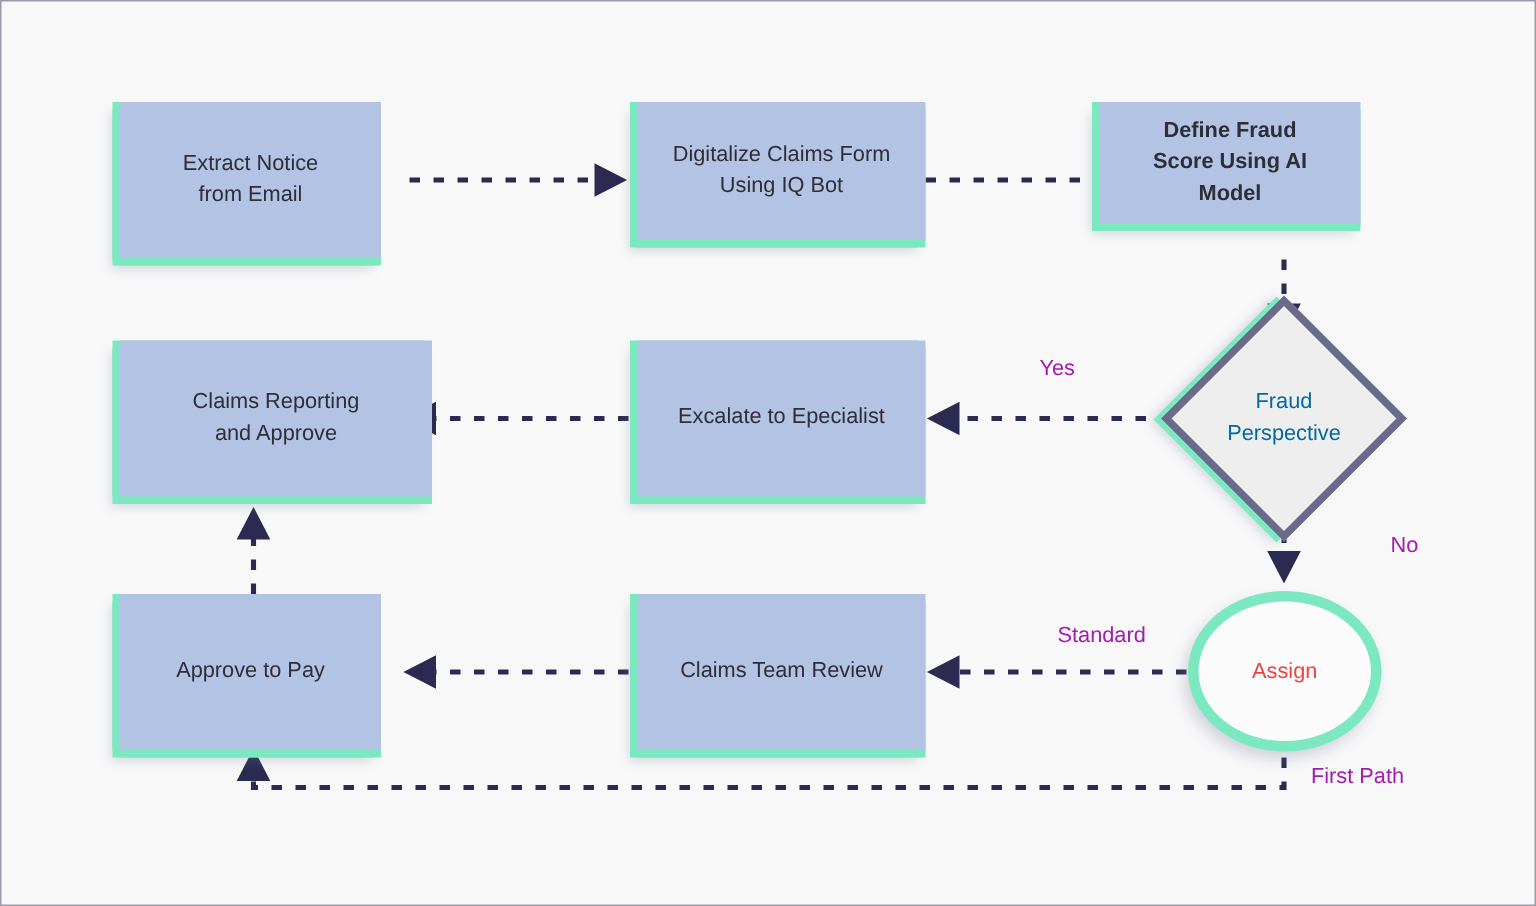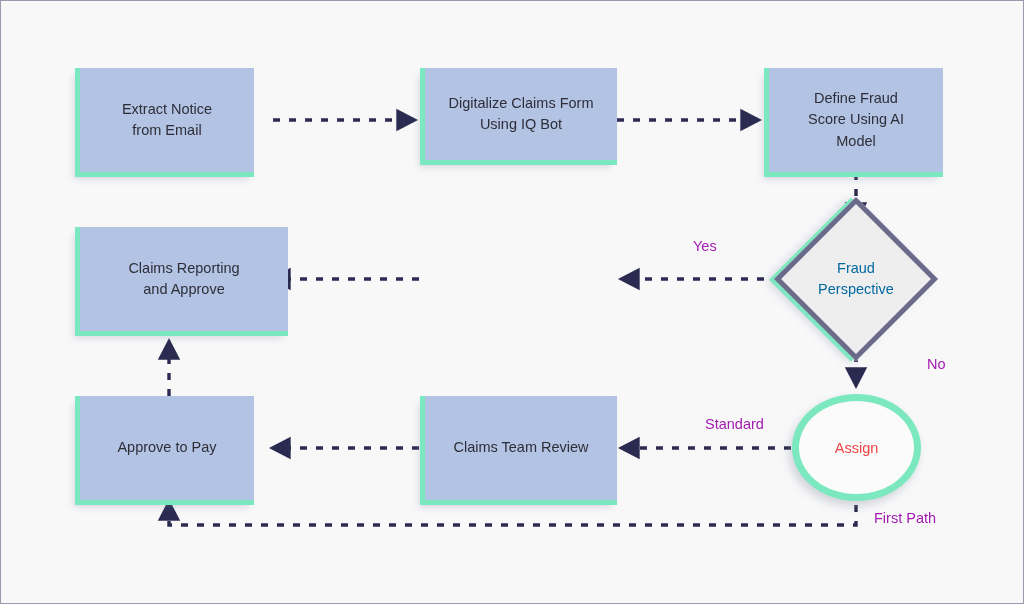--- a/index.html
+++ b/index.html
@@ -146,35 +146,40 @@
     </div>
   </div>
 
   <div class="node-box" style="left:424px; top:67px; width:192px; height:92px;">
     <div>
       <span>Digitalize Claims Form</span><br>
       <span>Using IQ Bot</span>
     </div>
   </div>
 
-  <div class="node-box" style="left:768px; top:67px; width:174px; height:104px;">
+  <div class="node-box" style="left:732px; top:67px; width:174px; height:81px;font-weight:bold;">
     <div>
       <span>Define Fraud</span><br>
       <span>Score Using AI</span><br>
       <span>Model</span>
     </div>
   </div>
 
   <div class="node-box" style="left:79px; top:226px; width:208px; height:104px;">
     <div>
       <span>Claims Reporting</span><br>
       <span>and Approve</span>
     </div>
   </div>
 
+  <div class="node-box" style="left:424px; top:226px; width:192px; height:104px;">
+    <div>
+      <span>Excalate to Epecialist</span>
+    </div>
+  </div>
 
   <div class="node-diamond-wrap" style="left:773px; top:196px; width:164px; height:164px;">
     <div class="diamond-shape"></div>
     <div class="diamond-label">
       <span>Fraud</span><br>
       <span>Perspective</span>
     </div>
   </div>
 
   <div class="node-box" style="left:79px; top:395px; width:174px; height:104px;">

